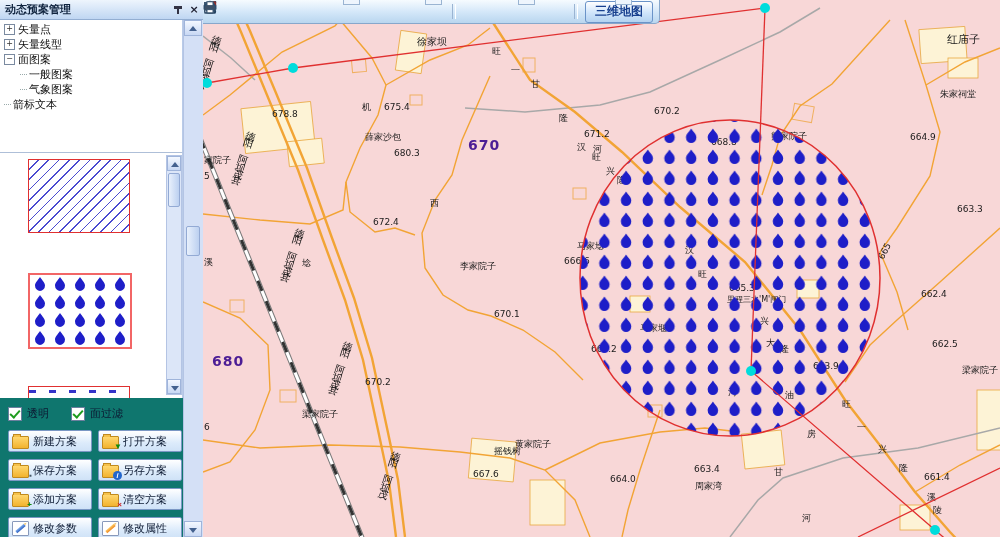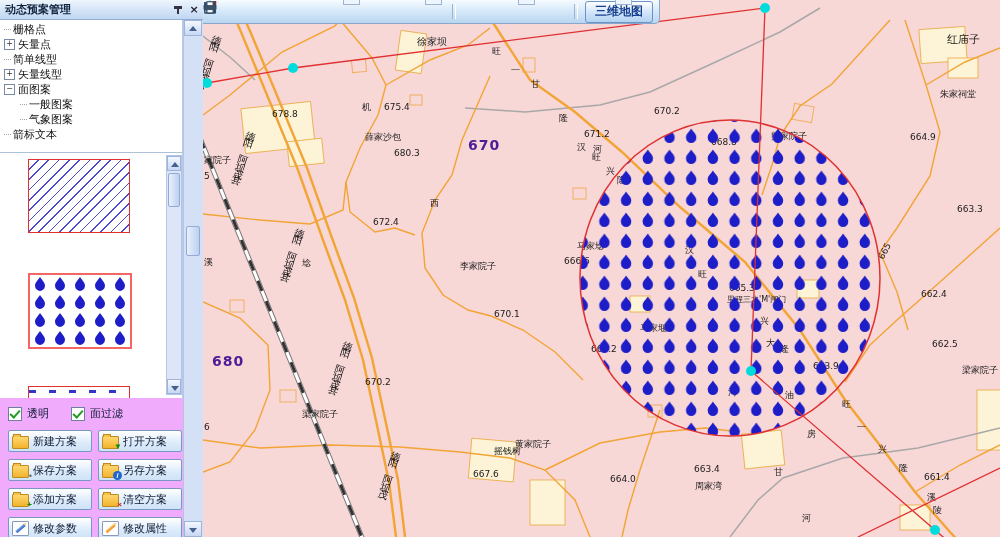--- a/index.html
+++ b/index.html
@@ -31,21 +31,21 @@
     background-size:100% 3px;background-repeat:no-repeat;background-position:0 3px;}
   .inner-sbar{position:absolute;right:0;top:2px;width:16px;height:240px;background:#dce6f8;
     border:1px solid #b4c4e4;box-sizing:border-box;}
   .sb-btn{position:absolute;left:0;width:14px;height:15px;background:linear-gradient(#f4f8ff,#c8d8f4);
     border:1px solid #9fb4da;box-sizing:border-box;}
   .arr{position:absolute;left:3px;width:0;height:0;border-left:4px solid transparent;border-right:4px solid transparent;}
   .arr.up{border-bottom:5px solid #44618f;top:5px;}
   .arr.dn{border-top:5px solid #44618f;top:6px;}
   .thumb{position:absolute;left:1px;width:12px;background:linear-gradient(90deg,#e8f0fc,#bcd0f0);
     border:1px solid #93aad4;border-radius:2px;box-sizing:border-box;}
-  #panel{position:absolute;left:0;top:398px;width:183px;height:139px;background:#f0abfc;
+  #panel{position:absolute;left:0;top:398px;width:183px;height:139px;background:#0f766e;
     box-sizing:border-box;padding:8px 0 0 8px;}
   .chk-row{display:flex;gap:22px;margin-bottom:9px;}
   .chk{display:flex;align-items:center;gap:5px;font-size:11px;color:#0c1a33;cursor:pointer;}
   .box{width:12px;height:12px;background:#fff;border:1px solid #6c7f9f;position:relative;flex:none;}
   .box:after{content:"";position:absolute;left:3px;top:0px;width:4px;height:8px;
     border-right:2px solid #1f9c1f;border-bottom:2px solid #1f9c1f;transform:rotate(42deg);}
   #plan-btns{display:grid;grid-template-columns:84px 84px;grid-gap:7px 6px;}
   .pbtn{height:22px;background:linear-gradient(#ffffff,#dcebfb 60%,#cfe2f7);
     border:1px solid #7a97c4;border-radius:2px;display:flex;align-items:center;gap:4px;
     font-size:11px;color:#0c1a33;padding:0 3px;cursor:pointer;box-sizing:border-box;white-space:nowrap;}
@@ -97,30 +97,22 @@
     <span>动态预案管理</span>
     <span class="sp"></span>
     <span class="titl-ic">
         <span class="pinbody"></span>
       </span>
     <span class="titl-ic">×</span>
   </div>
 
   <div id="tree">
       <div class="titem" style="padding-left: 4px;">
-        <span class="stub"></span>
-        <span>栅格点</span>
-      </div>
-      <div class="titem" style="padding-left: 4px;">
         <span class="exp">+</span>
         <span>矢量点</span>
-      </div>
-      <div class="titem" style="padding-left: 4px;">
-        <span class="stub"></span>
-        <span>简单线型</span>
       </div>
       <div class="titem" style="padding-left: 4px;">
         <span class="exp">+</span>
         <span>矢量线型</span>
       </div>
       <div class="titem" style="padding-left: 4px;">
         <span class="exp">−</span>
         <span>面图案</span>
       </div>
       <div class="titem" style="padding-left: 20px;">

